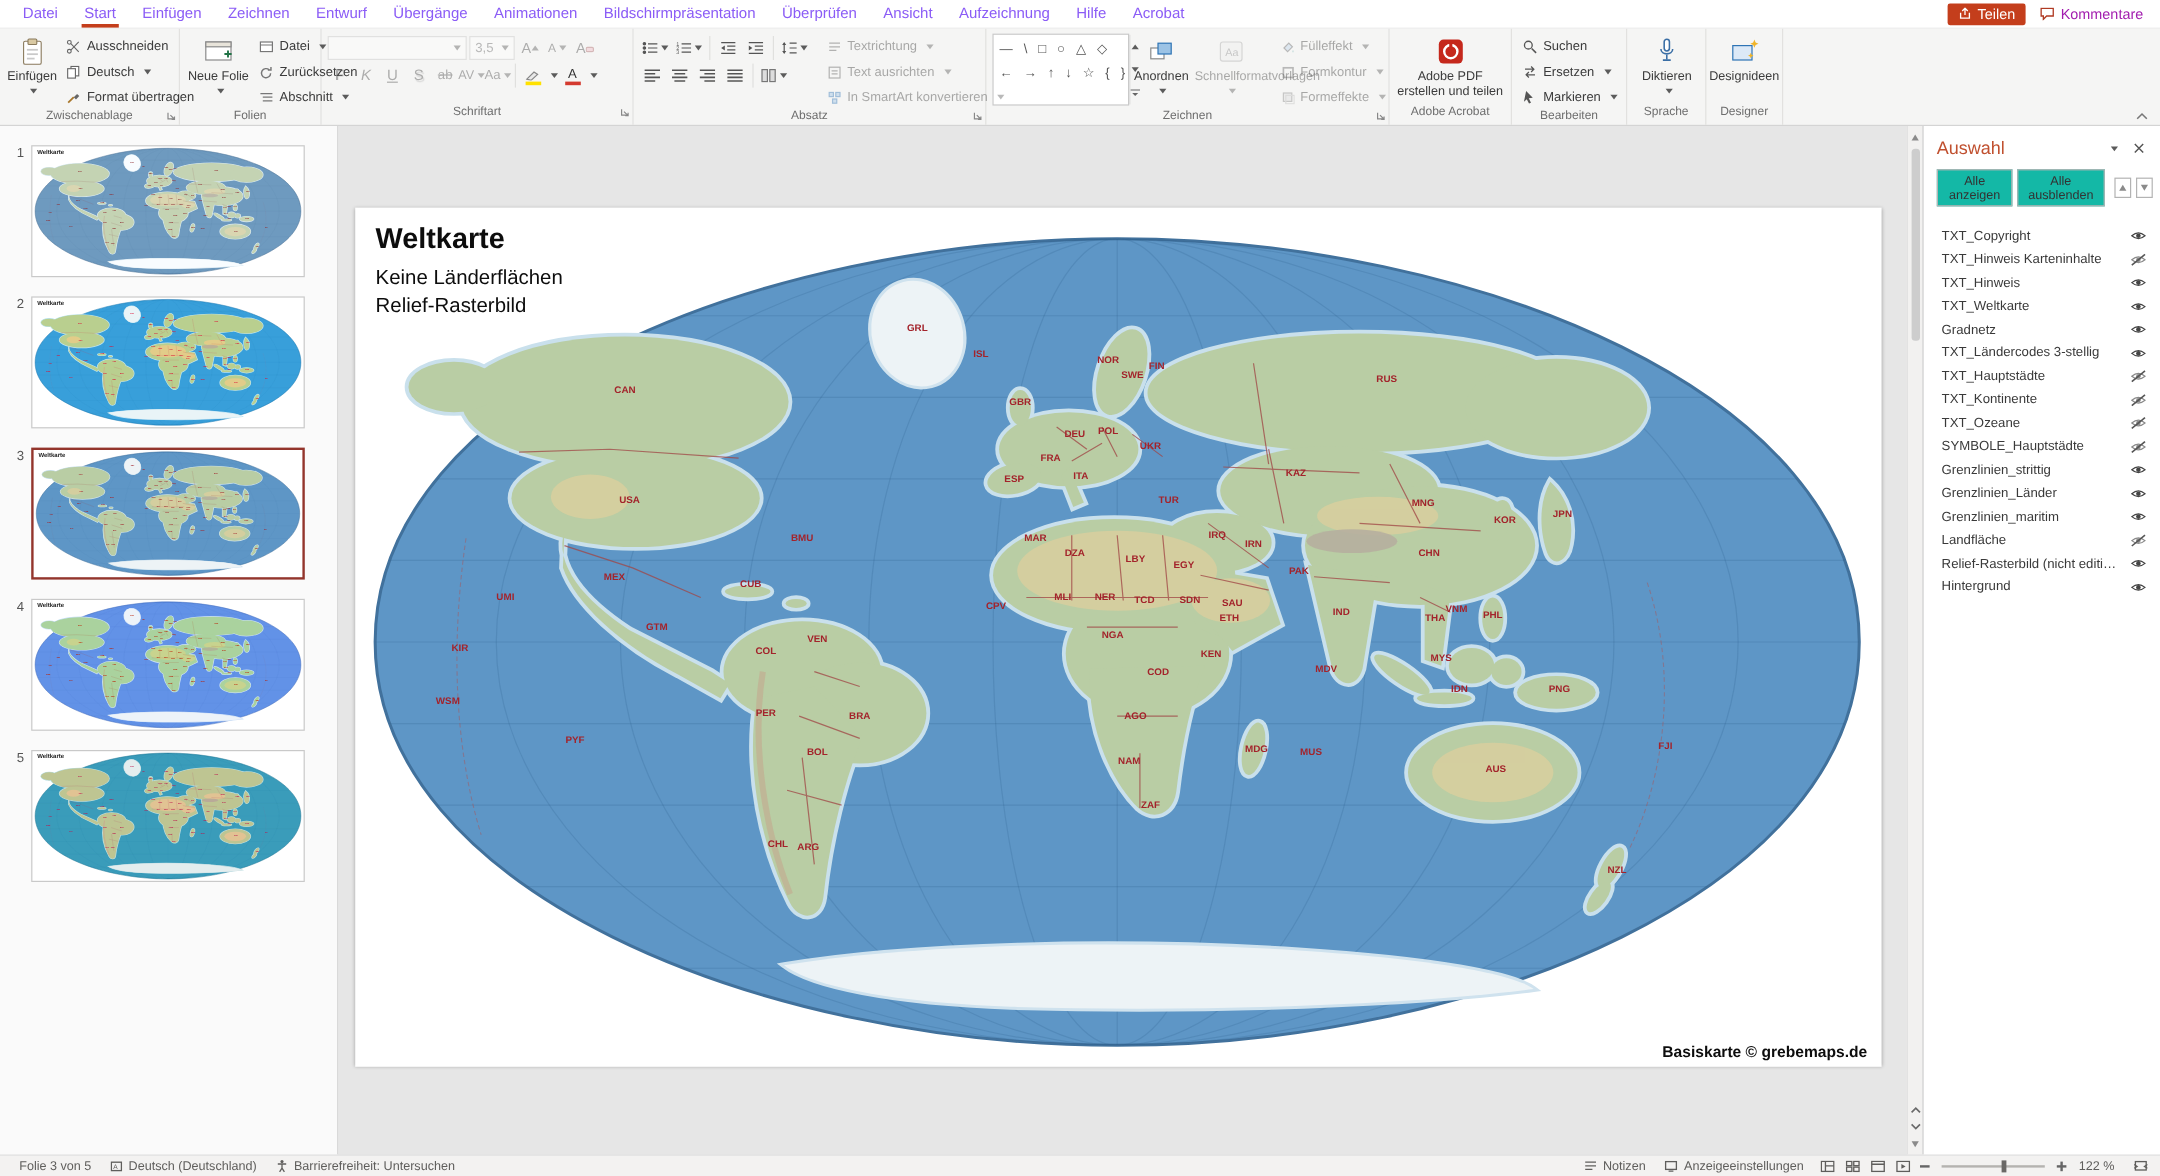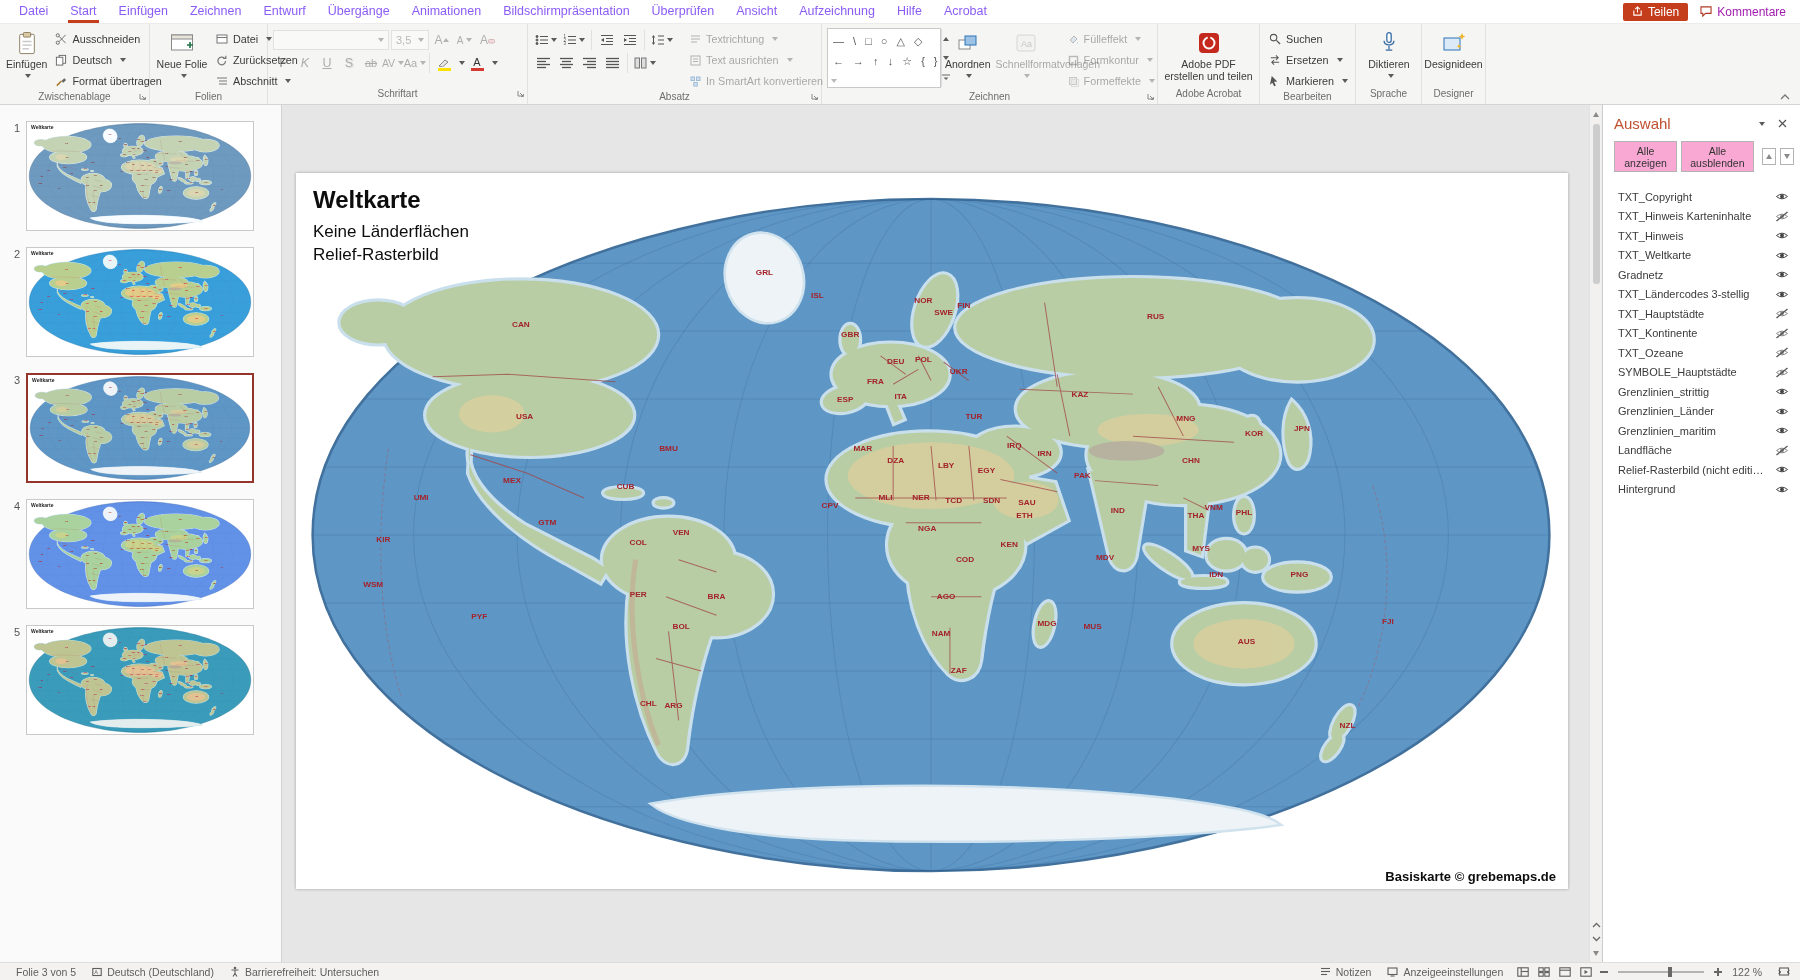--- a/index.html
+++ b/index.html
@@ -75,21 +75,21 @@
   .tri-u{width:0;height:0;border-left:3.5px solid transparent;border-right:3.5px solid transparent;border-bottom:5px solid #8a8a8a}
   .tri-d{width:0;height:0;border-left:3.5px solid transparent;border-right:3.5px solid transparent;border-top:5px solid #8a8a8a}
   .chev{stroke:#6a6a6a;fill:none;stroke-width:1.4}
 
   
   .selpane{width:198px;background:#fff;border-left:1px solid #ccc;display:flex;flex-direction:column}
   .sp-head{display:flex;align-items:center;padding:10px 8px 4px 11px}
   .sp-title{font-size:15px;color:#c0502f;flex:1}
   .sp-hbtn{width:20px;display:flex;justify-content:center;color:#666}
   .sp-actions{display:flex;gap:4px;padding:5px 6px 7px 11px;align-items:center}
-  .sp-btn{border:1px solid #b3b3b3;background:#f9a8d4;font-size:10.5px;padding:2.5px 5px;color:#333;font-family:inherit}
+  .sp-btn{border:1px solid #b3b3b3;background:#14b8a6;font-size:10.5px;padding:2.5px 5px;color:#333;font-family:inherit}
   .sp-mini{border:1px solid #b3b3b3;background:#fff;width:17px;height:17px;display:flex;align-items:center;justify-content:center}
   .sp-list{flex:1;overflow:hidden;padding-top:8px}
   .sp-item{display:flex;align-items:center;height:19.5px;padding:0 10px 0 15px;font-size:11px;color:#3a3a3a}
   .sp-item > span{flex:1;white-space:nowrap;overflow:hidden;text-overflow:ellipsis;margin-right:6px}
   .eye{width:16px;height:11px;flex:0 0 auto}
 
   
   .statusbar{height:18px;background:#f3f2f1;border-top:1px solid #dddddd;display:flex;align-items:center;padding:0 8px;font-size:10.5px;color:#5f5e5c}
   .st-item{display:flex;align-items:center;gap:5px;padding:0 8px;white-space:nowrap}
   .st-right{margin-left:auto;display:flex;align-items:center}

